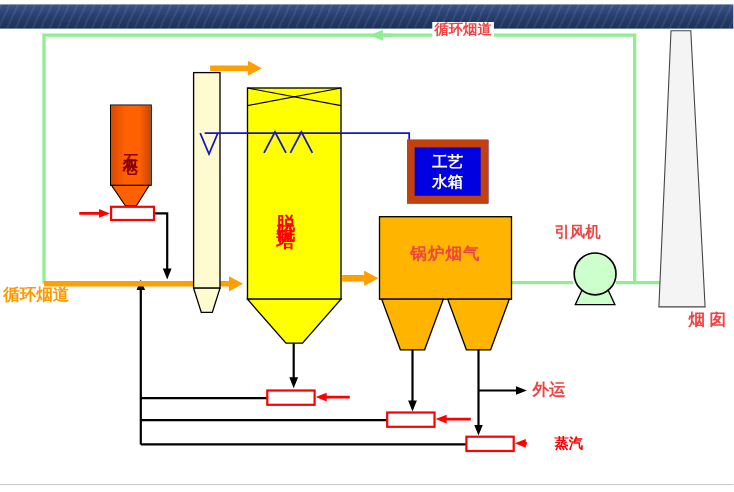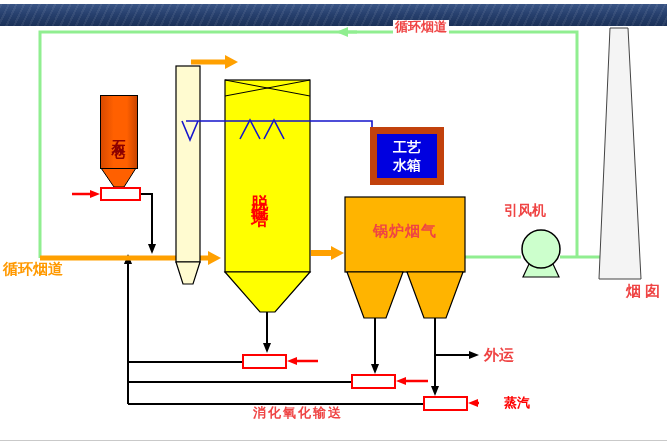--- a/index.html
+++ b/index.html
@@ -131,18 +131,17 @@
   <div class="lbl" style="left:345px;top:223px;width:120px;text-align:center;font-size:15px;letter-spacing:1px">锅炉烟气</div>
 
   <div class="lbl" style="left:504px;top:203px;font-size:14px">引风机</div>
 
   <div class="lbl" style="left:626px;top:283px;font-size:15px;letter-spacing:4px">烟囱</div>
 
   <div class="lbl" style="left:3px;top:261px;font-size:15px;color:var(--label-orange,#FF9900)">循环烟道</div>
 
   <div class="lbl" style="left:484px;top:347px;font-size:15px">外运</div>
 
-  <div class="lbl" style="left:253px;top:406px;font-size:13px;letter-spacing:2px">消化氧化输送</div>
 
   <div class="lbl" style="left:504px;top:396px;font-size:13px;color:var(--accent-red,#F00)">蒸汽</div>
 
   <div class="edge-line"></div>
 </div>
 
 </body></html>

